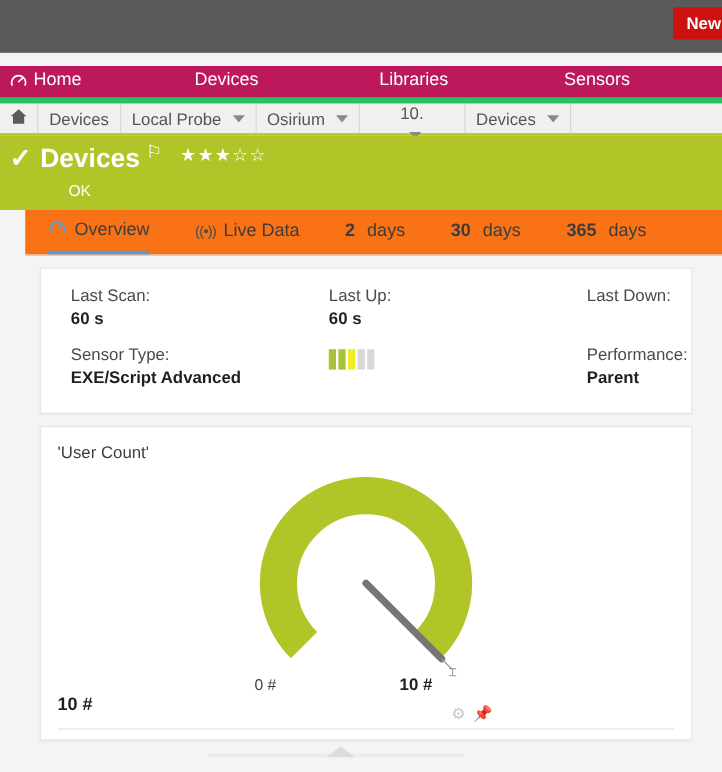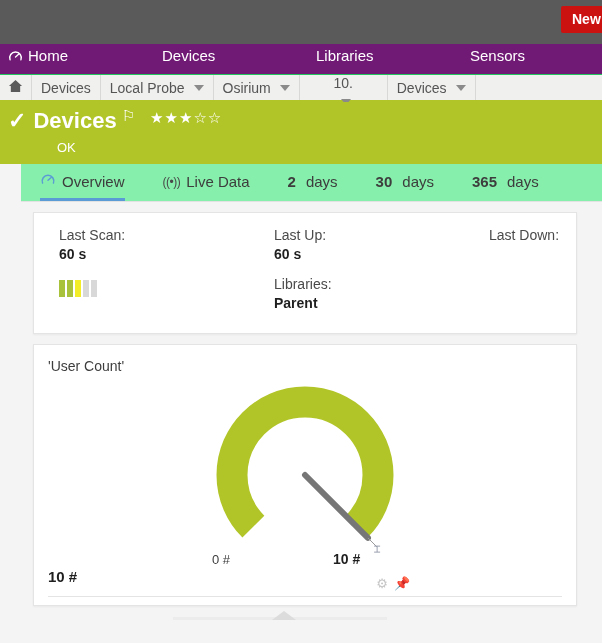--- a/index.html
+++ b/index.html
@@ -27,23 +27,24 @@
     color: #fff;
     font-size: 14px;
     font-weight: bold;
     white-space: nowrap;
     border-radius: 2px 0 0 2px;
   }
 
   
   .mainnav {
     height: 31px;
-    background: #701a75;
-    border-bottom: 1px solid #22c55e;
+    background: #be185d;
+    border-bottom: 5px solid #22c55e;
     position: relative;
+    margin-top: 11px;
   }
   .mainnav .nav-item {
     position: absolute;
     top: 3px;
     color: #ffffff;
     font-size: 15px;
     white-space: nowrap;
     display: flex;
     align-items: center;
     gap: 5px;
@@ -124,21 +125,21 @@
     height: 456px;
   }
 
   
   .tabs {
     height: 38px;
     display: flex;
     align-items: flex-end;
     padding-left: 40px;
     border-bottom: 1px solid #e2e2e2;
-    background: #86efac;
+    background: #f97316;
   }
   .tab {
     font-size: 15px;
     color: #3d3d3d;
     padding: 0 0 8px 0;
     margin-right: 38px;
     display: flex;
     align-items: center;
     gap: 6px;
     white-space: nowrap;
@@ -360,33 +361,37 @@
       <div>
         <div class="info-label">Last Up:</div>
         <div class="info-value">60 s</div>
       </div>
 
       <div>
         <div class="info-label">Last Down:</div>
         <div class="info-value"></div>
       </div>
 
+      <div>
+        <div class="info-label">Sensor Type:</div>
+        <div class="info-value">EXE/Script Advanced</div>
+      </div>
 
       <div>
         <div class="perfbars">
             <i style="background: rgb(168, 194, 60);"></i>
             <i style="background: rgb(168, 194, 60);"></i>
             <i style="background: rgb(242, 237, 39);"></i>
             <i style="background: rgb(216, 216, 216);"></i>
             <i style="background: rgb(216, 216, 216);"></i>
           </div>
       </div>
 
       <div>
-        <div class="info-label">Libraries:</div>
+        <div class="info-label">Performance:</div>
         <div class="info-value">Parent</div>
       </div>
 
     </div>
   </div>
 
   <div class="panel panel-gauge">
     <div class="gauge-title">'User Count'</div>
 
     <div class="gauge-wrap">

